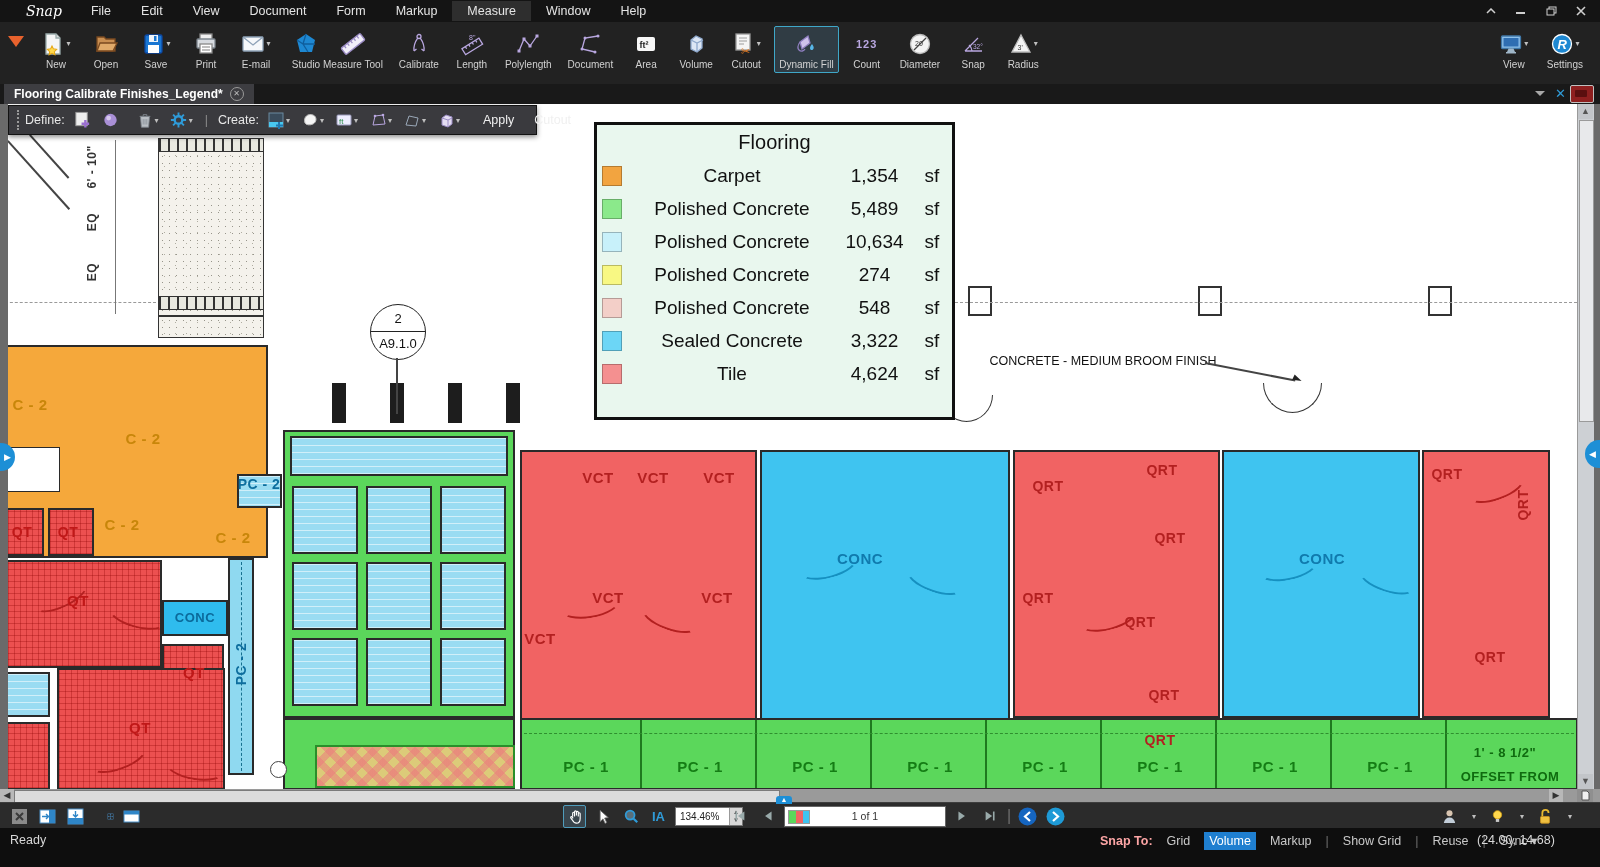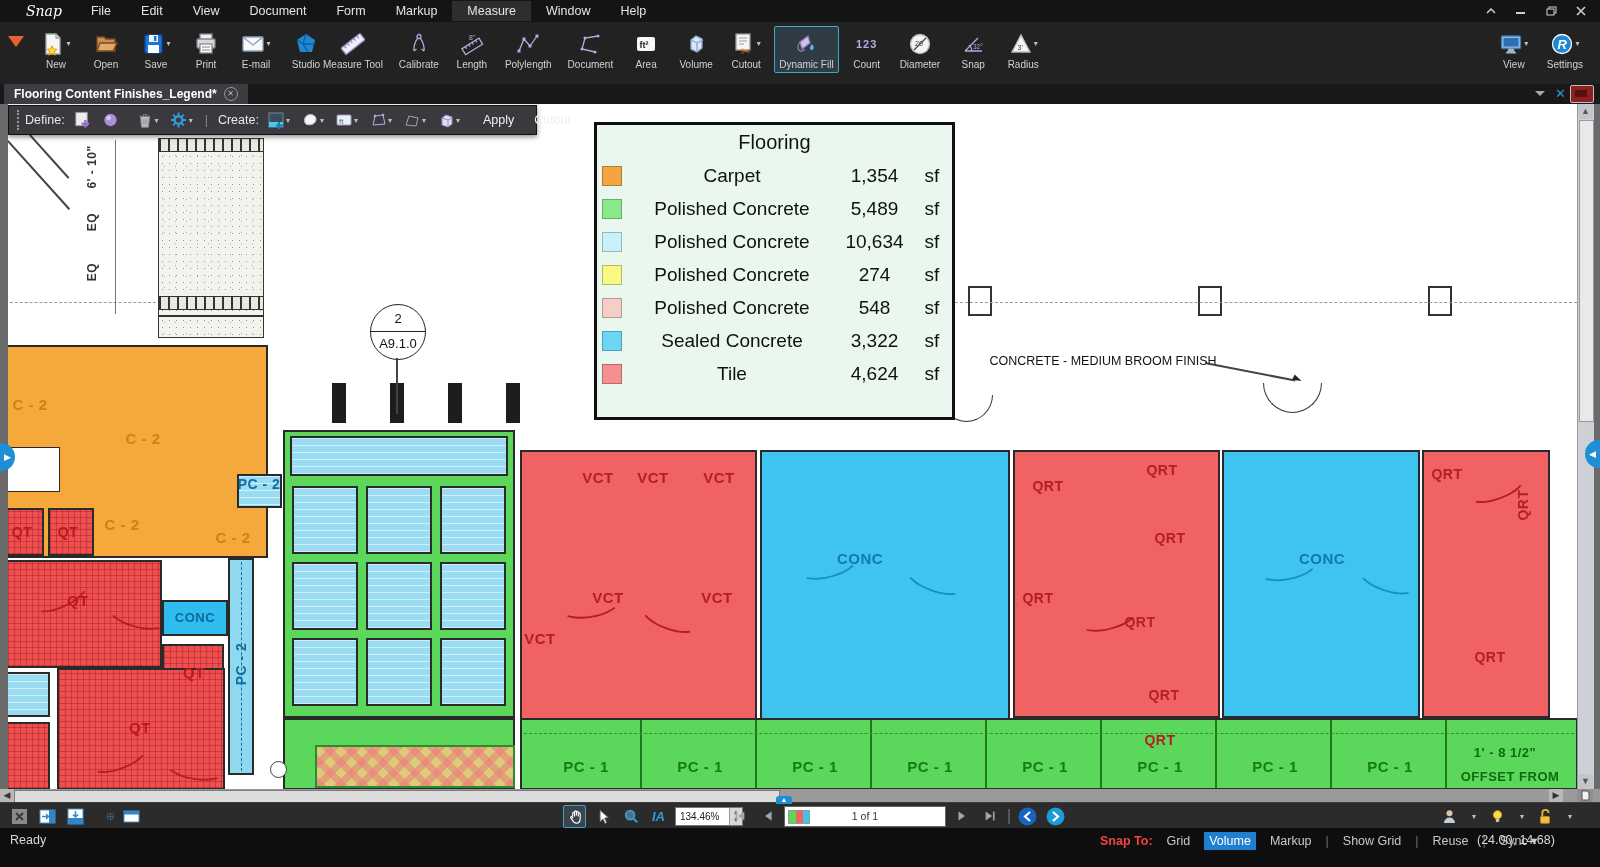--- a/index.html
+++ b/index.html
@@ -79,32 +79,32 @@
   #vscroll{position:absolute;left:1577px;top:0;width:16px;height:685px;background:#cdd0d4;border-left:1px solid #9a9a9a;}
   #vthumb{position:absolute;left:1px;top:16px;width:13px;height:300px;background:#e8e9eb;border:1px solid #9a9a9a;}
   .varrow{position:absolute;left:0;width:15px;height:15px;color:#555;font-size:9px;text-align:center;line-height:15px;background:#c2c5c9;}
   #hscroll{position:absolute;left:0;top:789px;width:1600px;height:13px;background:#9a9a9a;}
   #hthumb{position:absolute;left:14px;top:1px;width:764px;height:11px;background:#dcdcdc;border:1px solid #7c7c7c;}
   .harrow{position:absolute;top:0;width:14px;height:13px;color:#333;font-size:9px;text-align:center;line-height:13px;background:#b8b8b8;}
   .edgetab{position:absolute;width:15px;height:28px;background:#1d8fd6;color:#fff;font-size:9px;line-height:28px;text-align:center;}
   
   #navbar{position:absolute;left:0;top:802px;width:1600px;height:26px;background:#2b2b2b;border-top:1px solid #3d3d3d;}
   .nv{display:flex;align-items:center;gap:5px;position:absolute;top:0;height:26px;}
-  .nbtn{display:flex;align-items:center;justify-content:center;width:21px;height:21px;border:1px solid transparent;border-radius:2px;font-style:italic;}
+  .nbtn{display:flex;align-items:center;justify-content:center;width:21px;height:21px;border:1px solid transparent;border-radius:2px;}
   .nbtn.sel{border-color:#4f9cbc;background:#39454d;}
   #zoombox{width:62px;height:17px;background:#fff;border:1px solid #777;font-size:10px;color:#222;display:flex;align-items:center;padding-left:4px;position:relative;}
   #zoombox .spin{position:absolute;right:0;top:0;width:12px;height:100%;background:#d8d8d8;border-left:1px solid #999;font-size:6px;color:#333;line-height:8px;text-align:center;}
   #pagebox{width:160px;height:19px;background:#fff;border:1px solid #666;font-size:10.5px;color:#333;display:flex;align-items:center;justify-content:center;position:relative;}
   #pagebox .thumb{position:absolute;left:3px;top:3px;width:20px;height:12px;background:linear-gradient(90deg,#5BD75B 0 35%,#F16363 35% 70%,#3FC4F0 70%);border:1px solid #999;}
   #navup{position:absolute;left:776px;top:-7px;width:16px;height:8px;background:#1d8fd6;color:#fff;font-size:7px;line-height:8px;text-align:center;border-radius:3px 3px 0 0;}
   
   #statusbar{position:absolute;left:0;top:828px;width:1600px;height:39px;background:#0e0e0e;color:#d8d8d8;font-size:12.5px;}
   #ready{position:absolute;left:10px;top:5px;}
   #snapcluster{position:absolute;left:1100px;top:3px;display:flex;align-items:center;gap:9px;}
-  #snapcluster .lbl{font-weight:bold;color:#ef4444;}
+  #snapcluster .lbl{font-weight:bold;color:#fca5a5;}
   .snap-item{padding:2px 5px;color:#c9c9c9;}
   .snap-item.on{background:#1f7fd0;color:#fff;}
   .sb-sep{color:#6e6e6e;}
   #docsize{position:absolute;left:1358px;top:5px;margin-top:44px;}
   #coords{position:absolute;left:1477px;top:5px;}
   svg{display:block;}
 </style>
 </head>
 <body>
 
@@ -374,21 +374,21 @@
             </svg>
             <span class="caret">▾</span>
           </span>
           <span class="lb">Settings</span>
         </div>
       </div>
   </div>
 
   <div id="tabbar">
     <div id="doc-tab">
-      <span>Flooring Content Finishes_Legend*</span>
+      <span>Flooring Calibrate Finishes_Legend*</span>
       <span class="tabclose">✕</span>
     </div>
     <div id="tabbar-right">
       <span>
           <svg width="10" height="7">
             <path d="M0 1l5 5 5-5z" fill="#a8a8a8"></path>
           </svg>
         </span>
       <span style="color:#2f9bd8;font-weight:bold;font-size:13px;">✕</span>
     </div>

